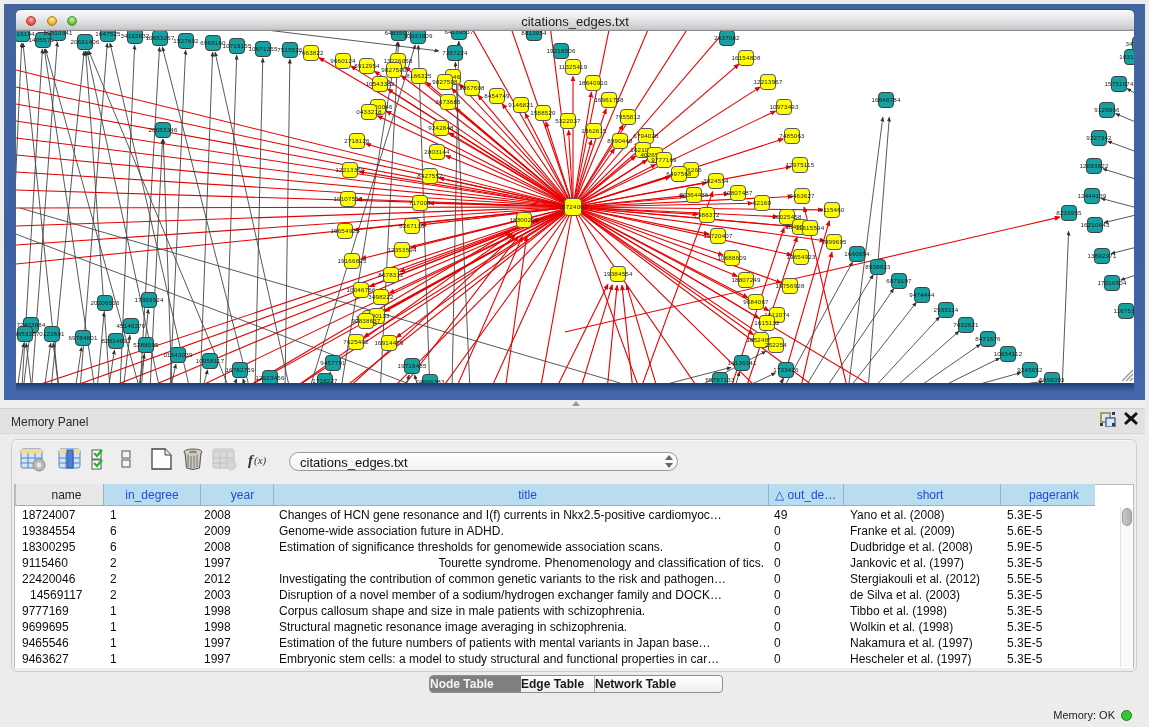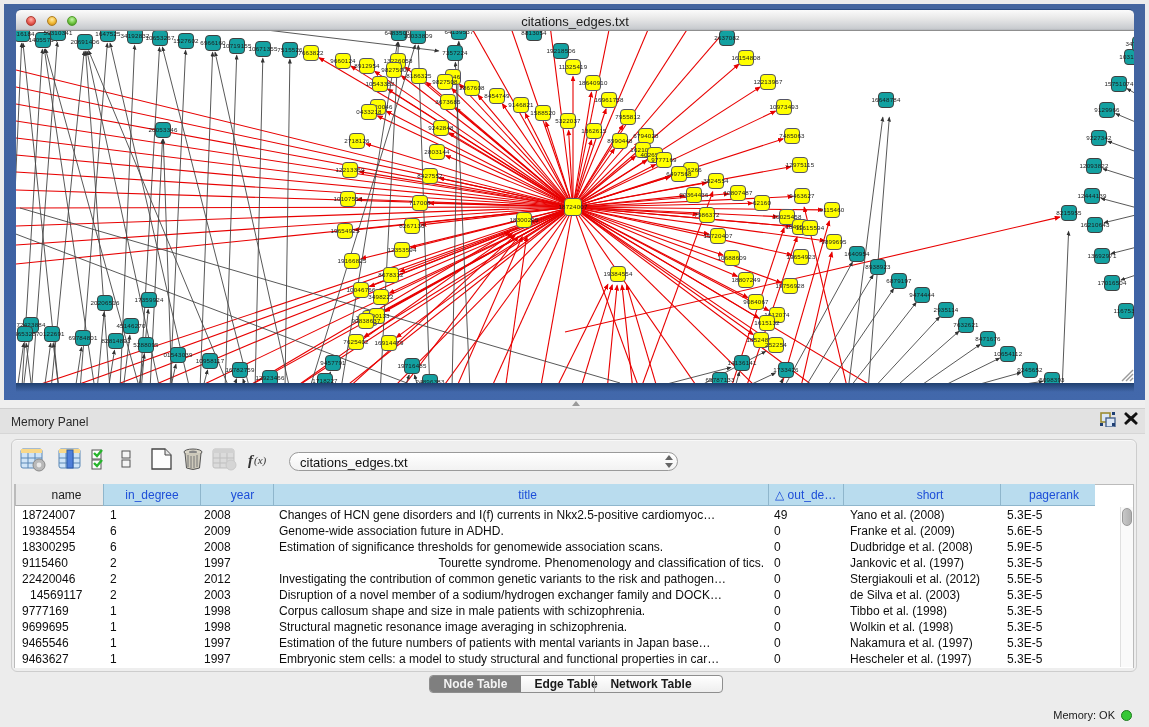--- a/index.html
+++ b/index.html
@@ -13,21 +13,21 @@
 .tphead { position:absolute; left:0; top:408px; width:1145px; height:26px; background:#e2e2e2; border-top:1px solid #cfcfcf; border-bottom:1px solid #d6d6d6; }
 .tphead .t { position:absolute; left:11px; top:6px; font-size:12px; color:#2a2a2a; }
 .panelbg { position:absolute; left:0; top:435px; width:1145px; height:292px; background:#ececec; }
 .container { position:absolute; left:11px; top:439px; width:1126px; height:233px; background:#eeeeee; border:1px solid #cdcdcd; border-radius:6px; box-shadow: inset 0 1px 0 #f8f8f8; }
 .combo { position:absolute; left:289px; top:452px; width:389px; height:19px; background:linear-gradient(180deg,#ffffff,#f2f2f2); border:1px solid #9a9a9a; border-radius:10px; font-size:13px; color:#111; padding:2px 0 0 10px; }
 .table { position:absolute; left:14px; top:484px; width:1120px; height:184px; background:#ffffff; border:1px solid #bbb; border-bottom:none; }
 .th { position:absolute; top:484px; height:22px; background:#b9dcee; border-left:1px solid #8fb6cc; border-bottom:1px solid #8fb6cc; font-size:12px; color:#1d4ed8; text-align:center; line-height:22px; }
 .trow { position:absolute; height:16px; font-size:12px; color:#0d0d0d; }
 .trow span { position:absolute; top:0; line-height:16px; white-space:nowrap; overflow:hidden; }
 .tabs { position:absolute; left:429px; top:675px; height:18px; border:1px solid #8e8e8e; border-radius:4px; background:linear-gradient(180deg,#ffffff,#eeeeee); font-size:12px; font-weight:bold; }
-.tab { position:absolute; top:0; height:100%; line-height:17px; text-align:center; color:#1a1a1a; }
+.tab { position:absolute; top:0; height:100%; line-height:17px; color:#1a1a1a; }
 .statusbar { position:absolute; left:0; top:700px; width:1145px; height:27px; background:#ececec; }
 </style></head>
 <body>
 <div class="frame"></div>
 <div class="titlebar">
   <div class="titletext">citations_edges.txt</div>
 </div>
 <div class="light" style="left:26px; background:radial-gradient(circle at 50% 32%, #ffb3ac, #ee6a60 45%, #d1443c 75%); border:0.5px solid #b03c33;"></div>
 <div class="light" style="left:46.5px; background:radial-gradient(circle at 50% 32%, #ffe9a8, #f5c343 45%, #dd9e23 75%); border:0.5px solid #ad7d22;"></div>
 <div class="light" style="left:66.5px; background:radial-gradient(circle at 50% 32%, #c4f2af, #7ed04f 45%, #55a82b 75%); border:0.5px solid #509a2d;"></div>
@@ -904,21 +904,21 @@
 <div class="th" style="left:103px; width:97px;">in_degree</div>
 <div class="th" style="left:200px; width:73px; padding-left:11px;">year</div>
 <div class="th" style="left:273px; width:495px; padding-left:13px;">title</div>
 <div class="th" style="left:768px; width:75px; text-align:left; padding-left:6px;">△ out_de…</div>
 <div class="th" style="left:843px; width:157px; padding-left:16px;">short</div>
 <div class="th" style="left:1000px; width:95px; padding-left:12px;">pagerank</div>
 <div class="trow" style="top:507px;">
 <span style="left:22px;">18724007</span>
     <span style="left:110px;">1</span>
 <span style="left:204px;">2008</span>
-    <span style="left:279px;width:485px;">Changes of HCN gene disorders and I(f) currents in Nkx2.5-positive cardiomyoc…</span>
+    <span style="left:279px;width:485px;">Changes of HCN gene resonance and I(f) currents in Nkx2.5-positive cardiomyoc…</span>
 <span style="left:774px;">49</span>
     <span style="left:850px;">Yano et al. (2008)</span>
 <span style="left:1007px;">5.3E-5</span>
   </div>
 <div class="trow" style="top:523px;">
 <span style="left:22px;">19384554</span>
     <span style="left:110px;">6</span>
 <span style="left:204px;">2009</span>
     <span style="left:279px;width:485px;">Genome-wide association future in ADHD.</span>
 <span style="left:774px;">0</span>

